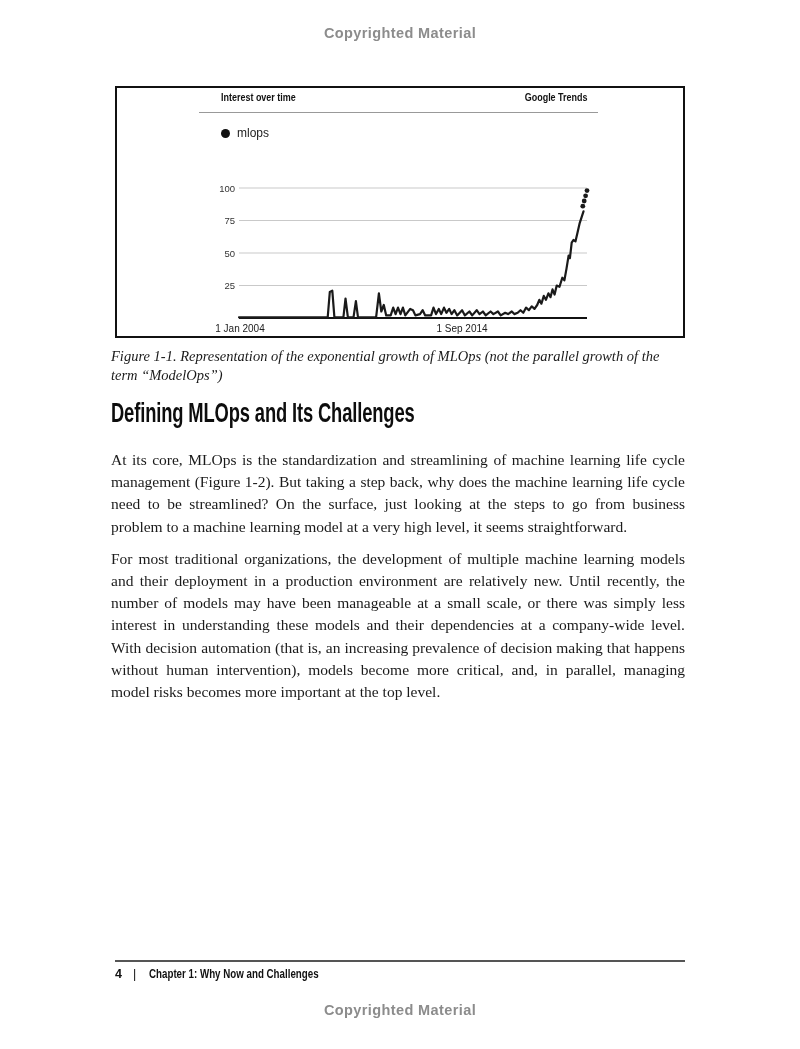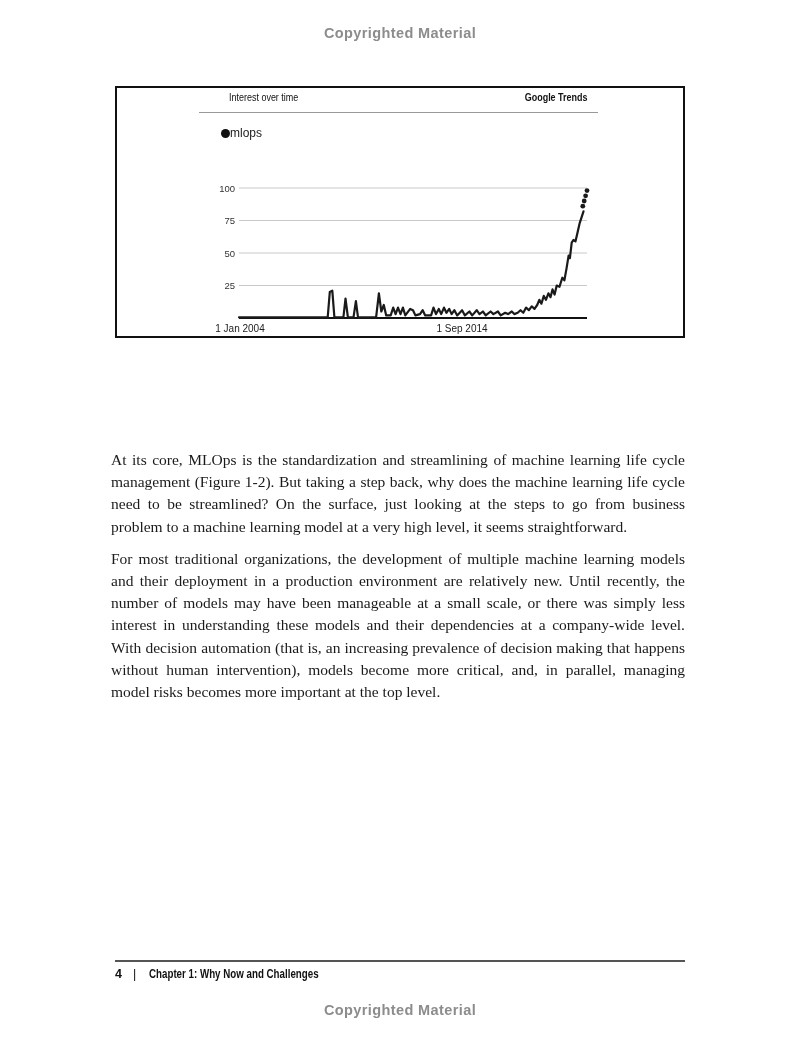--- a/index.html
+++ b/index.html
@@ -16,30 +16,30 @@
   .copyright.bottom { top:1002px; }
 
   
   .figure-box {
     position:absolute; left:115px; top:86px; width:570px; height:252px;
     margin:0; border:2px solid #111; box-sizing:border-box; background:#fff;
   }
   .cond { display:inline-block; transform:scaleX(0.78); transform-origin:0 50%; white-space:nowrap; }
   .cond.right { transform-origin:100% 50%; }
   .chart-title {
-    position:absolute; left:112px; top:3px;
-    font-family:"Liberation Sans", sans-serif; font-weight:normal; font-size:11.5px; color:#111;
+    position:absolute; left:104px; top:3px;
+    font-family:"Liberation Sans", sans-serif; font-weight:bold; font-size:11.5px; color:#111;
   }
   .chart-source {
     position:absolute; right:95px; top:3px; text-align:center;
     font-family:"Liberation Sans", sans-serif; font-weight:bold; font-size:11.5px; color:#111;
   }
   .chart-divider { position:absolute; left:82px; top:24px; width:399px; height:1px; background:#999; }
   .chart-legend {
-    position:absolute; left:104px; top:38px; display:flex; align-items:center; 
+    position:absolute; left:104px; top:38px; display:flex; align-items:center; gap:7px;
     font-family:"Liberation Sans", sans-serif; font-size:12px; color:#222;
   }
   .legend-dot { width:9px; height:9px; border-radius:50%; background:#111; flex:0 0 auto; }
   svg.trend { position:absolute; left:0; top:0; width:566px; height:248px; }
 
   
   .figure-caption {
     position:absolute; left:111px; top:347px; width:560px; margin:0;
     font-style:italic; font-size:14.5px; line-height:18.5px; color:#1a1a1a;
   }
@@ -99,21 +99,23 @@
       <polyline fill="none" stroke="#1a1a1a" stroke-width="2.2" stroke-linejoin="round" stroke-linecap="round" points="122.0,229.3 139.4,229.3 156.8,229.3 174.2,229.3 191.6,229.3 210.7,229.3 212.8,204.0 215.3,202.7 217.4,229.3 226.4,229.3 228.5,210.5 230.9,229.3 236.5,229.3 238.9,213.1 241.0,229.3 259.1,229.3 261.9,205.3 264.3,223.5 266.8,217.0 269.2,227.4 273.7,227.4 276.2,219.6 278.6,226.1 281.0,219.6 283.5,226.1 285.9,219.6 288.3,227.4 293.2,220.9 296.0,222.2 298.4,227.4 303.0,226.1 305.7,222.2 308.2,227.4 314.1,227.4 316.5,219.6 319.0,226.1 321.8,220.9 324.2,226.1 327.0,219.6 329.4,224.8 332.2,220.9 334.6,226.1 337.4,222.2 340.2,227.4 345.1,222.2 347.9,227.4 352.4,223.5 355.2,227.4 359.7,222.2 362.5,226.1 365.9,223.5 368.7,227.4 373.6,223.5 376.4,226.1 380.9,223.5 383.7,227.4 388.2,224.8 391.0,226.1 394.8,223.5 397.3,226.1 400.7,224.8 403.5,222.2 406.3,224.8 409.1,219.6 411.9,222.2 414.7,218.3 417.5,220.9 420.2,217.0 422.3,211.8 424.4,215.7 426.8,207.9 428.9,211.8 431.4,205.3 433.5,209.2 435.5,201.4 437.6,206.6 439.7,197.5 442.5,198.8 445.3,189.7 447.4,192.3 449.5,180.6 451.6,167.6 452.9,170.2 454.7,154.6 456.4,152.0 458.5,153.3 460.6,144.2 462.7,135.1 464.8,128.6 466.5,123.4"></polyline>
       <g fill="#1a1a1a">
           <circle cx="465.8" cy="118.2" r="2.4"></circle>
           <circle cx="467.2" cy="113.0" r="2.4"></circle>
           <circle cx="468.6" cy="107.8" r="2.4"></circle>
           <circle cx="470.0" cy="102.6" r="2.4"></circle>
         </g>
     </svg>
   </figure>
 
+  <p class="figure-caption">Figure 1-1. Representation of the exponential growth of MLOps (not the parallel growth of the term “ModelOps”)</p>
 
+  <h1 class="section-heading"><span class="cond">Defining MLOps and Its Challenges</span></h1>
 
   <div class="body-text">
     <p>At its core, MLOps is the standardization and streamlining of machine learning life cycle management (Figure 1-2). But taking a step back, why does the machine learning life cycle need to be streamlined? On the surface, just looking at the steps to go from business problem to a machine learning model at a very high level, it seems straightforward.</p>
     <p>For most traditional organizations, the development of multiple machine learning models and their deployment in a production environment are relatively new. Until recently, the number of models may have been manageable at a small scale, or there was simply less interest in understanding these models and their dependencies at a company-wide level. With decision automation (that is, an increasing prevalence of decision making that happens without human intervention), models become more critical, and, in parallel, managing model risks becomes more important at the top level.</p>
   </div>
 
   <div class="footer-rule"></div>
   <div class="footer">
     <span>4</span>
     <span class="sep">|</span>

